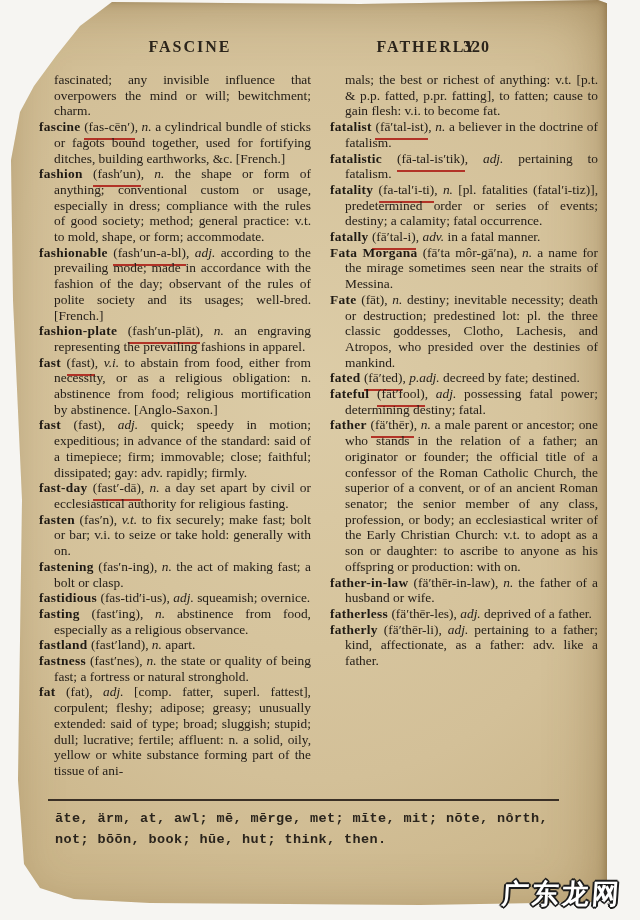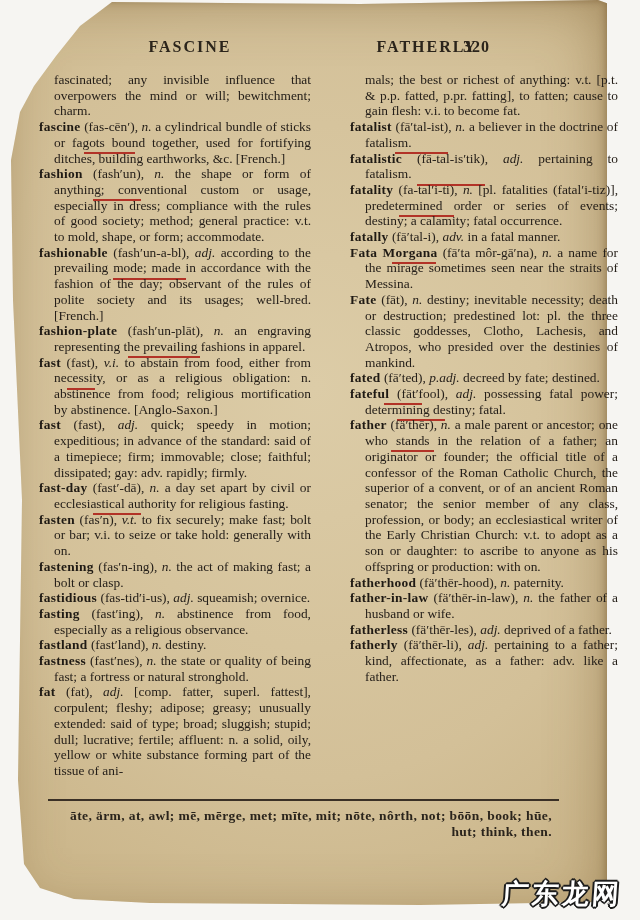--- a/index.html
+++ b/index.html
@@ -22,34 +22,34 @@
   }
   .header .hleft{position:absolute;left:0;width:300px;text-align:center;}
   .header .hnum{position:absolute;left:150px;width:300px;text-align:right;letter-spacing:1px;}
   .header .hright{position:absolute;right:-10px;width:300px;text-align:center;}
   .col{
     position:absolute;top:72px;width:272px;
     font-size:13.4px;line-height:15.7px;text-align:justify;
     color:#26201a;
   }
   .col-left{left:39px;}
-  .col-right{left:330px;width:268px;margin-left:20px;}
+  .col-right{left:330px;width:268px;}
   .entry{text-indent:-15px;padding-left:15px;}
   .entry.cont{text-indent:0;}
   .hw{font-weight:bold;letter-spacing:.3px;color:#1f1a14;}
   .pos{font-style:italic;}
-  .pron.red{border-bottom:2px solid #b23327;padding-bottom:18px;}
+  .pron.red{border-bottom:2px solid #b23327;padding-bottom:4px;}
   .footrule{
     position:absolute;left:48px;right:48px;top:799px;height:0;
     border-top:2px solid #3a3026;
   }
   .footkey{
     position:absolute;left:55px;right:55px;top:808px;
-    font-size:13.5px;line-height:16px;font-weight:bold;text-align:right;
-    color:#2a241c;letter-spacing:.4px;
+    font-size:13.5px;line-height:21px;font-weight:bold;text-align:left;
+    color:#2a241c;letter-spacing:.4px;font-family:Liberation Mono, monospace;
   }
   .watermark{
     position:absolute;right:18px;bottom:8px;
     font-family:"DejaVu Sans","Liberation Sans",sans-serif;
     font-size:27px;font-weight:bold;letter-spacing:3px;color:#ffffff;
     text-shadow:-2px 0 #1c1c1c,2px 0 #1c1c1c,0 -2px #1c1c1c,0 2px #1c1c1c,
                 -1px -1px #1c1c1c,1px 1px #1c1c1c,-1px 1px #1c1c1c,1px -1px #1c1c1c;
     transform:skewX(-4deg);
   }
 </style>
@@ -69,36 +69,35 @@
       <div class="entry"><span class="hw">fashion</span> <span class="pron red">(fash′un)</span>, <span class="pos">n.</span> <span>the shape or form of anything; conventional custom or usage, especially in dress; compliance with the rules of good society; method; general practice: v.t. to mold, shape, or form; accommodate.</span></div>
       <div class="entry"><span class="hw">fashionable</span> <span class="pron red">(fash′un-a-bl)</span>, <span class="pos">adj.</span> <span>according to the prevailing mode; made in accordance with the fashion of the day; observant of the rules of polite society and its usages; well-bred. [French.]</span></div>
       <div class="entry"><span class="hw">fashion-plate</span> <span class="pron red">(fash′un-plāt)</span>, <span class="pos">n.</span> <span>an engraving representing the prevailing fashions in apparel.</span></div>
       <div class="entry"><span class="hw">fast</span> <span class="pron red">(fast)</span>, <span class="pos">v.i.</span> <span>to abstain from food, either from necessity, or as a religious obligation: n. abstinence from food; religious mortification by abstinence. [Anglo-Saxon.]</span></div>
       <div class="entry"><span class="hw">fast</span> <span class="pron">(fast)</span>, <span class="pos">adj.</span> <span>quick; speedy in motion; expeditious; in advance of the standard: said of a timepiece; firm; immovable; close; faithful; dissipated; gay: adv. rapidly; firmly.</span></div>
       <div class="entry"><span class="hw">fast-day</span> <span class="pron red">(fast′-dā)</span>, <span class="pos">n.</span> <span>a day set apart by civil or ecclesiastical authority for religious fasting.</span></div>
       <div class="entry"><span class="hw">fasten</span> <span class="pron">(fas′n)</span>, <span class="pos">v.t.</span> <span>to fix securely; make fast; bolt or bar; v.i. to seize or take hold: generally with on.</span></div>
       <div class="entry"><span class="hw">fastening</span> <span class="pron">(fas′n-ing)</span>, <span class="pos">n.</span> <span>the act of making fast; a bolt or clasp.</span></div>
       <div class="entry"><span class="hw">fastidious</span> <span class="pron">(fas-tid′i-us)</span>, <span class="pos">adj.</span> <span>squeamish; overnice.</span></div>
       <div class="entry"><span class="hw">fasting</span> <span class="pron">(fast′ing)</span>, <span class="pos">n.</span> <span>abstinence from food, especially as a religious observance.</span></div>
-      <div class="entry"><span class="hw">fastland</span> <span class="pron">(fast′land)</span>, <span class="pos">n.</span> <span>destiny.</span></div>
+      <div class="entry"><span class="hw">fastland</span> <span class="pron">(fast′land)</span>, <span class="pos">n.</span> <span>apart.</span></div>
       <div class="entry"><span class="hw">fastness</span> <span class="pron">(fast′nes)</span>, <span class="pos">n.</span> <span>the state or quality of being fast; a fortress or natural stronghold.</span></div>
       <div class="entry"><span class="hw">fat</span> <span class="pron">(fat)</span>, <span class="pos">adj.</span> <span>[comp. fatter, superl. fattest], corpulent; fleshy; adipose; greasy; unusually extended: said of type; broad; sluggish; stupid; dull; lucrative; fertile; affluent: n. a solid, oily, yellow or white substance forming part of the tissue of ani-</span></div>
     </div>
   <div class="col col-right" id="col-right">
       <div class="entry cont"><span>mals; the best or richest of anything: v.t. [p.t. &amp; p.p. fatted, p.pr. fatting], to fatten; cause to gain flesh: v.i. to become fat.</span></div>
       <div class="entry"><span class="hw">fatalist</span> <span class="pron red">(fā′tal-ist)</span>, <span class="pos">n.</span> <span>a believer in the doctrine of fatalism.</span></div>
       <div class="entry"><span class="hw">fatalistic</span> <span class="pron red">(fā-tal-is′tik)</span>, <span class="pos">adj.</span> <span>pertaining to fatalism.</span></div>
       <div class="entry"><span class="hw">fatality</span> <span class="pron red">(fa-tal′i-ti)</span>, <span class="pos">n.</span> <span>[pl. fatalities (fatal′i-tiz)], predetermined order or series of events; destiny; a calamity; fatal occurrence.</span></div>
       <div class="entry"><span class="hw">fatally</span> <span class="pron red">(fā′tal-i)</span>, <span class="pos">adv.</span> <span>in a fatal manner.</span></div>
       <div class="entry"><span class="hw">Fata Morgana</span> <span class="pron">(fā′ta môr-gā′na)</span>, <span class="pos">n.</span> <span>a name for the mirage sometimes seen near the straits of Messina.</span></div>
       <div class="entry"><span class="hw">Fate</span> <span class="pron">(fāt)</span>, <span class="pos">n.</span> <span>destiny; inevitable necessity; death or destruction; predestined lot: pl. the three classic goddesses, Clotho, Lachesis, and Atropos, who presided over the destinies of mankind.</span></div>
       <div class="entry"><span class="hw">fated</span> <span class="pron red">(fā′ted)</span>, <span class="pos">p.adj.</span> <span>decreed by fate; destined.</span></div>
       <div class="entry"><span class="hw">fateful</span> <span class="pron red">(fāt′fool)</span>, <span class="pos">adj.</span> <span>possessing fatal power; determining destiny; fatal.</span></div>
       <div class="entry"><span class="hw">father</span> <span class="pron red">(fä′thēr)</span>, <span class="pos">n.</span> <span>a male parent or ancestor; one who stands in the relation of a father; an originator or founder; the official title of a confessor of the Roman Catholic Church, the superior of a convent, or of an ancient Roman senator; the senior member of any class, profession, or body; an ecclesiastical writer of the Early Christian Church: v.t. to adopt as a son or daughter: to ascribe to anyone as his offspring or production: with on.</span></div>
-      <div class="entry"><span class="hw">fatherhood</span> <span class="pron">(fä′thēr-hood)</span>, <span class="pos">n.</span> <span>paternity.</span></div>
       <div class="entry"><span class="hw">father-in-law</span> <span class="pron">(fä′thēr-in-law)</span>, <span class="pos">n.</span> <span>the father of a husband or wife.</span></div>
       <div class="entry"><span class="hw">fatherless</span> <span class="pron">(fä′thēr-les)</span>, <span class="pos">adj.</span> <span>deprived of a father.</span></div>
       <div class="entry"><span class="hw">fatherly</span> <span class="pron">(fä′thēr-li)</span>, <span class="pos">adj.</span> <span>pertaining to a father; kind, affectionate, as a father: adv. like a father.</span></div>
     </div>
 
   <div class="footrule"></div>
   <div class="footkey">āte, ärm, at, awl; mē, mērge, met; mīte, mit; nōte, nôrth, not; bōōn, book; hūe, hut; think, then.</div>
 </div>
 
 <div class="watermark">广东龙网</div>

